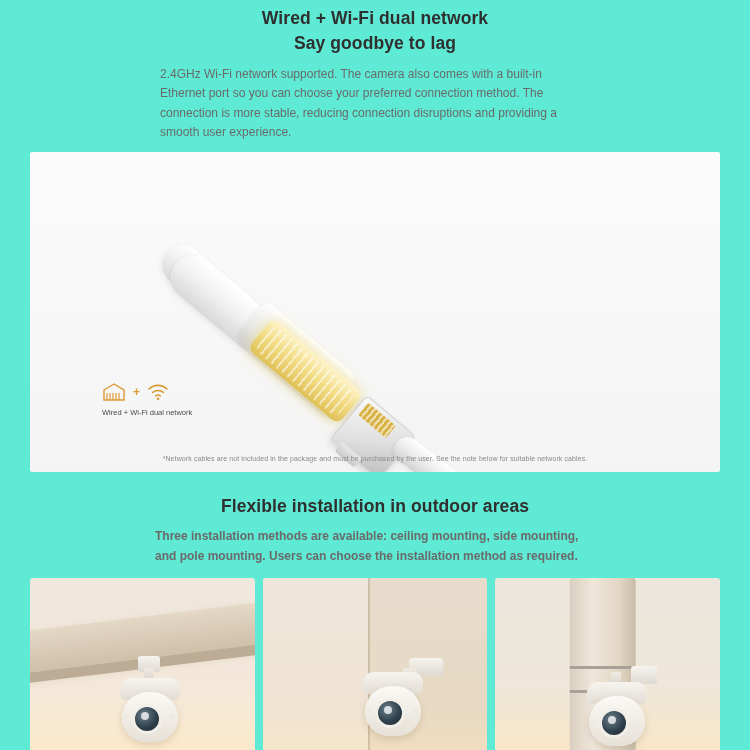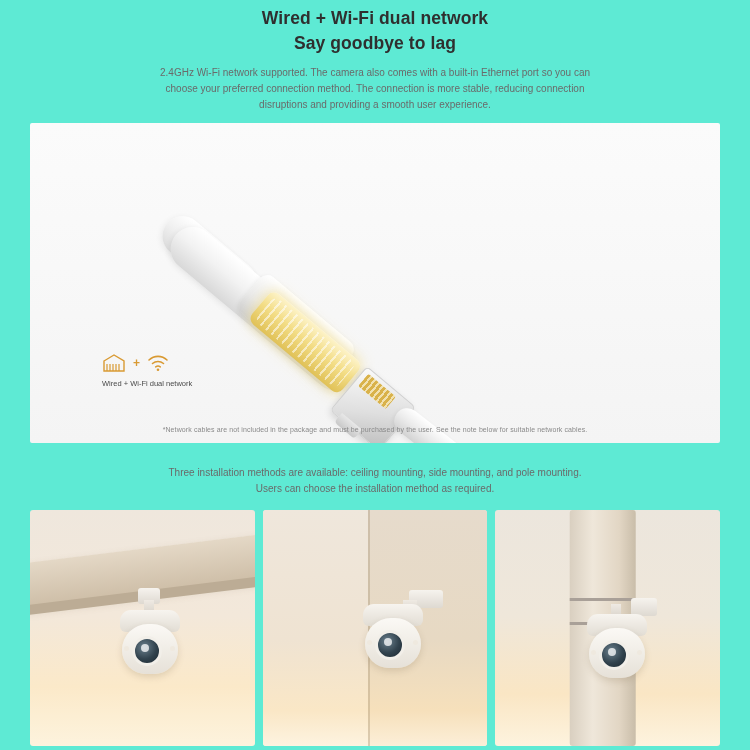--- a/index.html
+++ b/index.html
@@ -20,22 +20,21 @@
     font-size: 17.5px;
     font-weight: bold;
     color: #2f2f2f;
     line-height: 1.42;
     letter-spacing: .1px;
   }
   .headline .l2 { display:block; }
   .subcopy {
     margin: 9px auto 0;
     width: 430px;
-    text-align: center;
-    font-size: 10px;
+    font-size: 12px;
     line-height: 1.62;
     color: #6a6a6a;
   }
 
   .hero {
     margin: 10px 30px 0;
     height: 320px;
     background: linear-gradient(180deg,#fbfbfb 0%, #f7f7f7 60%, #f4f4f4 100%);
     position: relative;
     overflow: hidden;
@@ -132,21 +131,21 @@
   .hero-footnote {
     position:absolute; left:0; right:0; bottom: 10px;
     text-align:center;
     font-size: 7px;
     color: #8a8a8a;
     letter-spacing:.1px;
   }
 
   
   .sec2 { margin-top: 22px; }
-  .sec2 .subcopy { width: 440px; margin-top: 8px; }
+  .sec2 .subcopy { width: 440px; margin-top: 8px; font-weight: bold; }
   .cards {
     margin: 12px 30px 0;
     display: flex;
     gap: 8px;
   }
   .card {
     flex: 1 1 0;
     height: 236px;
     border-radius: 3px;
     position: relative;
@@ -273,20 +272,21 @@
         </div>
         <div class="badge-label">Wired + Wi-Fi dual network</div>
       </div>
 
       <div class="hero-footnote">*Network cables are not included in the package and must be purchased by the user. See the note below for suitable network cables.</div>
     </div>
   </section>
 
   <section class="sec2">
     <div class="headline">
+      <span class="l2">Flexible installation in outdoor areas</span>
     </div>
     <p class="subcopy">Three installation methods are available: ceiling mounting, side mounting, and pole mounting. Users can choose the installation method as required.</p>
 
     <div class="cards">
 
       <div class="card c1">
         <div class="ceiling"></div>
         <div class="ceiling-edge"></div>
         <div class="cam cam1">
           <div class="bracket"></div>

